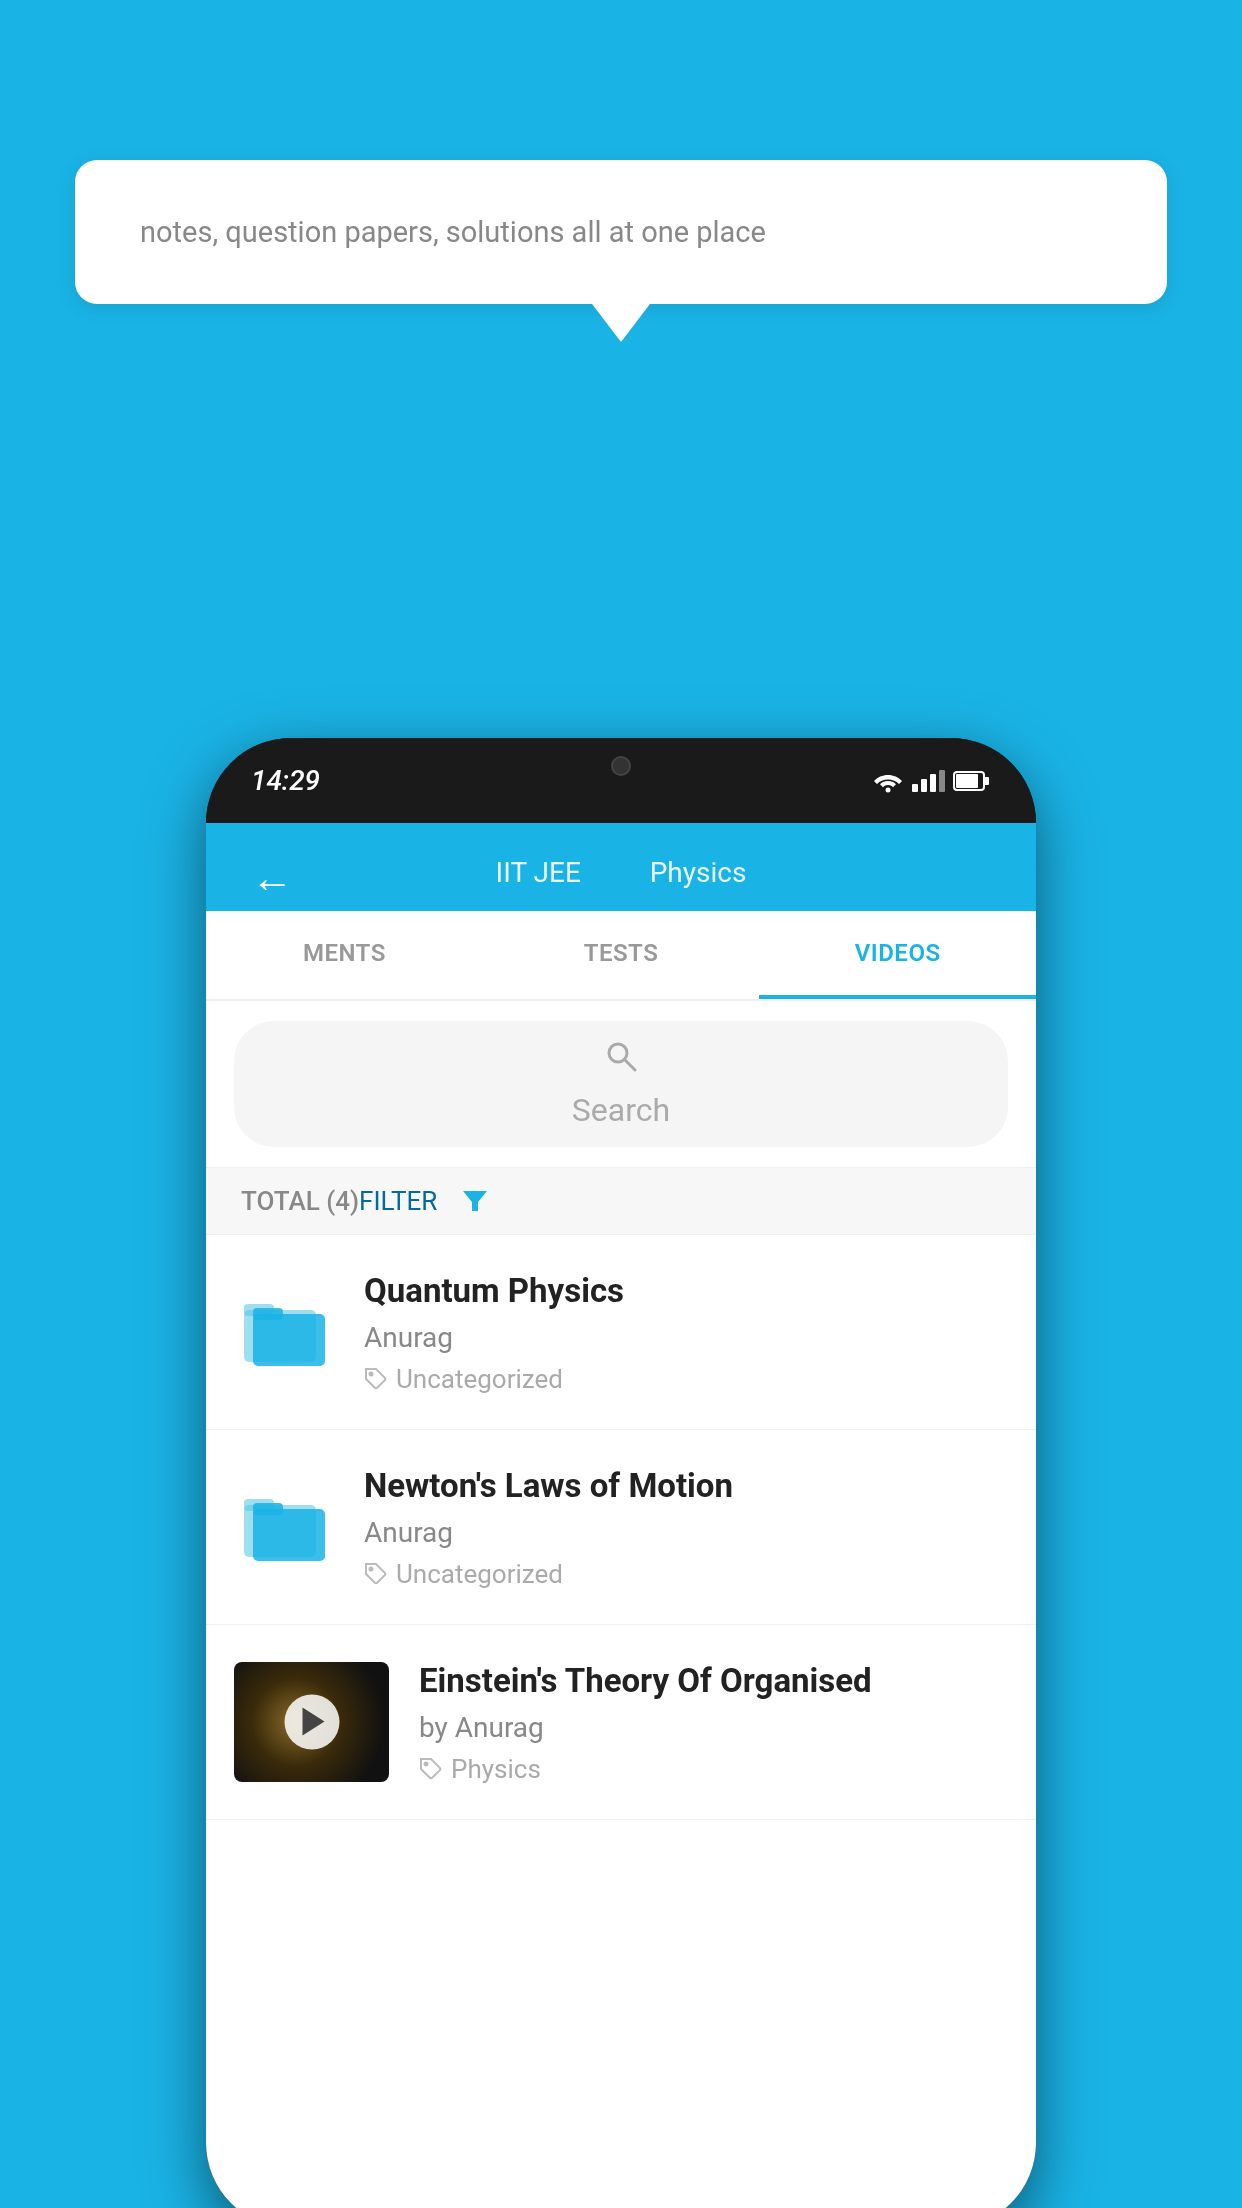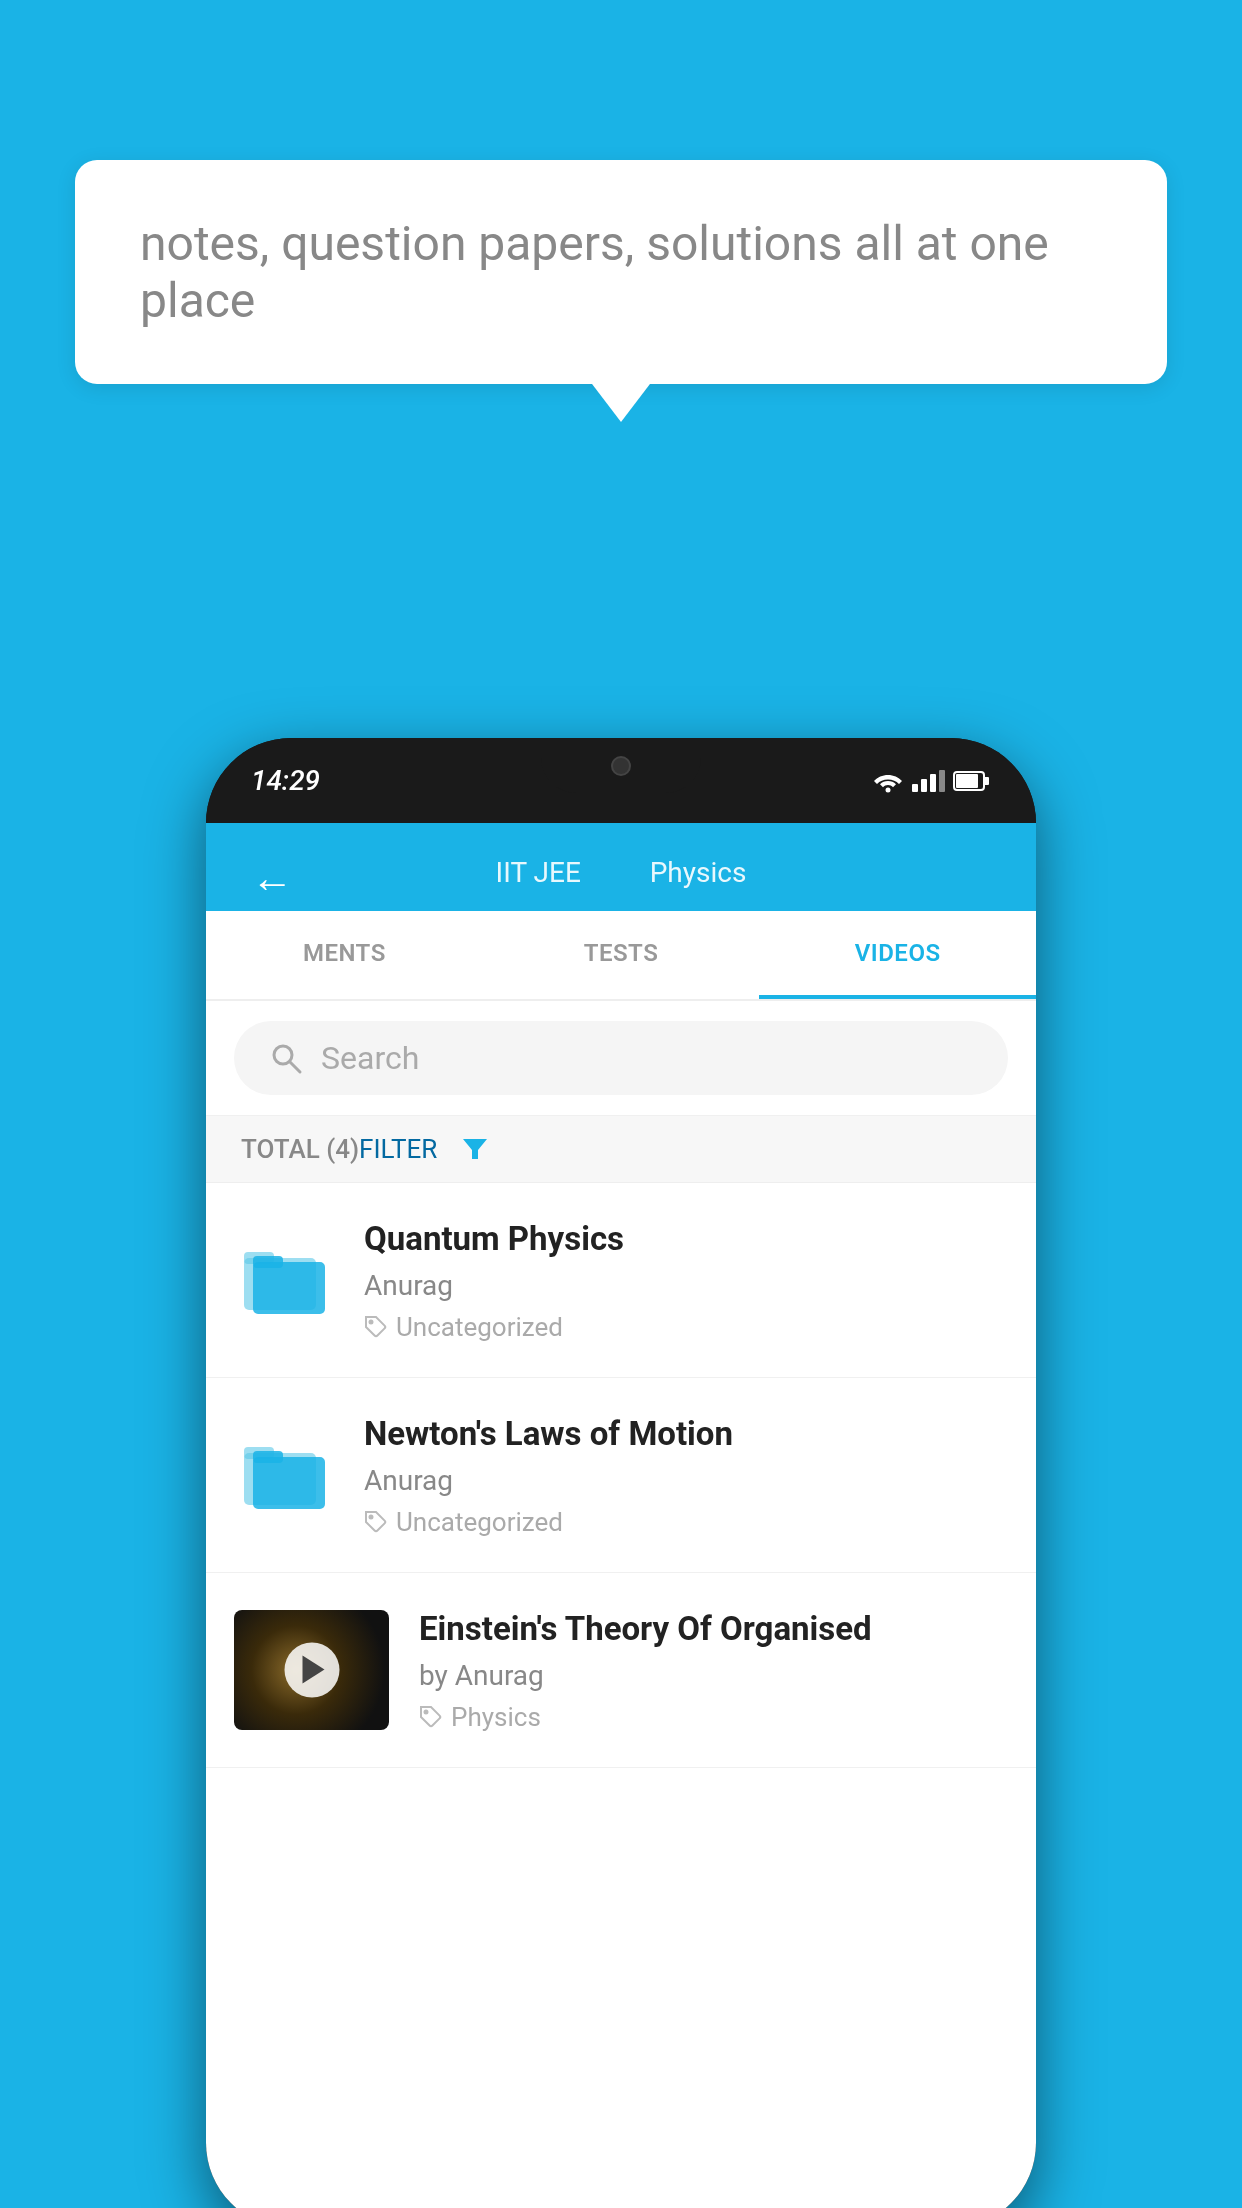--- a/index.html
+++ b/index.html
@@ -45,21 +45,21 @@
     .bubble-title {
       color: #1ab3e6;
       font-size: 68px;
       font-weight: 400;
       margin-bottom: 22px;
       line-height: 1.2;
     }
 
     .bubble-subtitle {
       color: #888;
-      font-size: 48px;
+      font-size: 29px;
       font-weight: 400;
     }
 
     
     .phone-frame {
       position: absolute;
       bottom: -20px;
       left: 50%;
       transform: translateX(-50%);
       width: 830px;
@@ -209,20 +209,21 @@
       border-bottom: 1px solid #f0f0f0;
     }
 
     .search-bar {
       background: #f5f5f5;
       border-radius: 40px;
       display: flex;
       align-items: center;
       padding: 18px 35px;
       gap: 18px;
+      flex-direction: column;
     }
 
     .search-text {
       color: #aaa;
       font-size: 32px;
     }
 
     
     .filter-bar {
       background: #f7f7f7;

